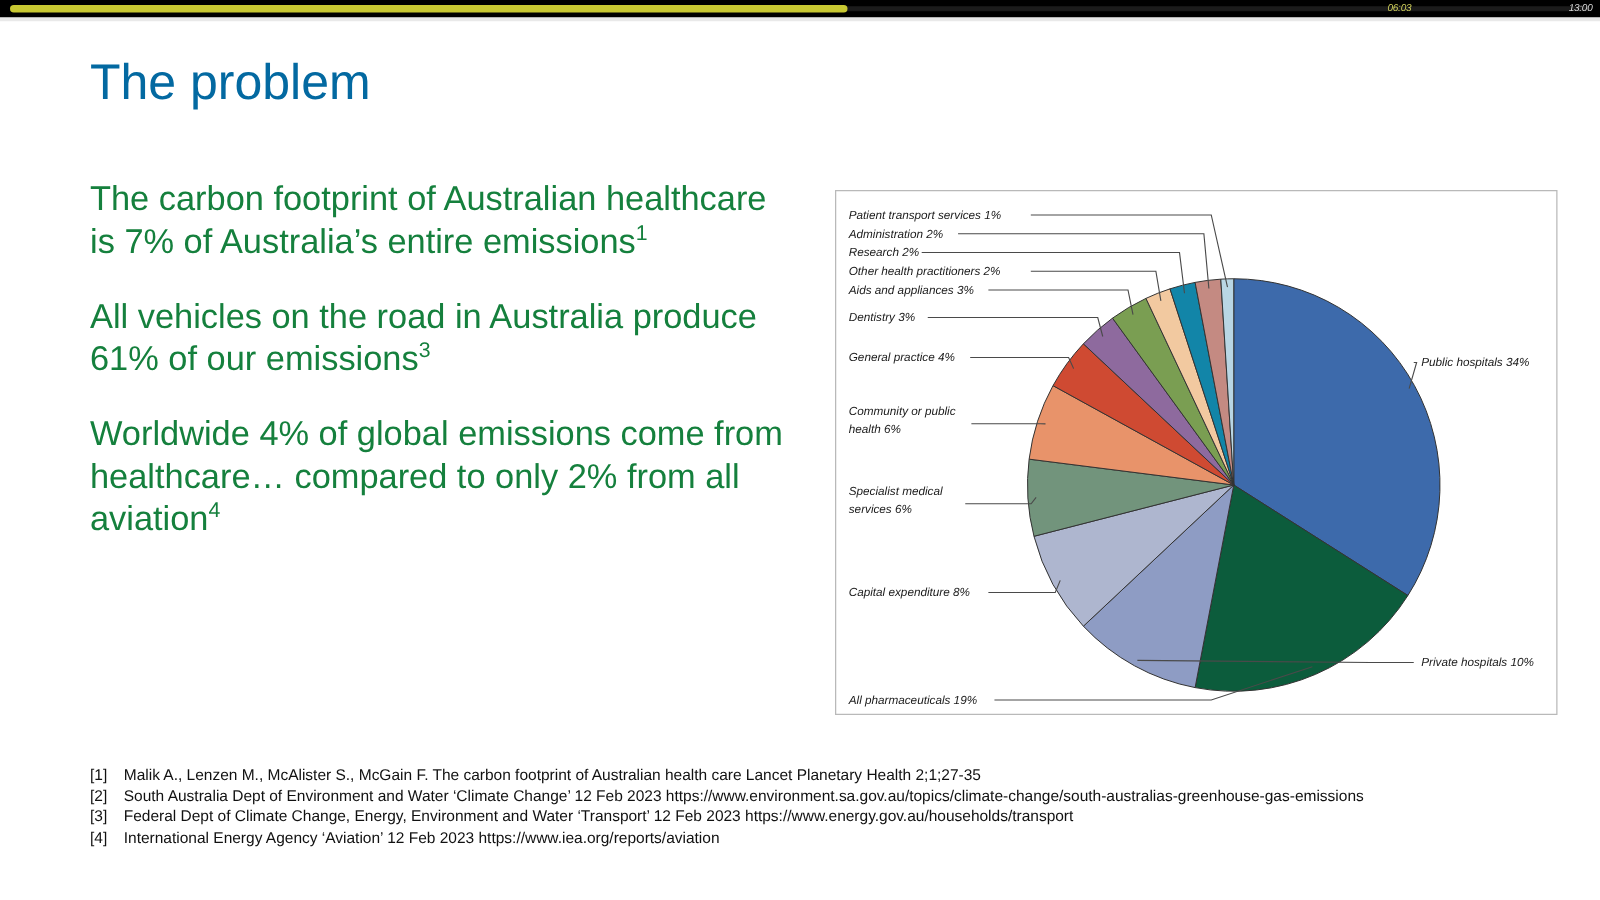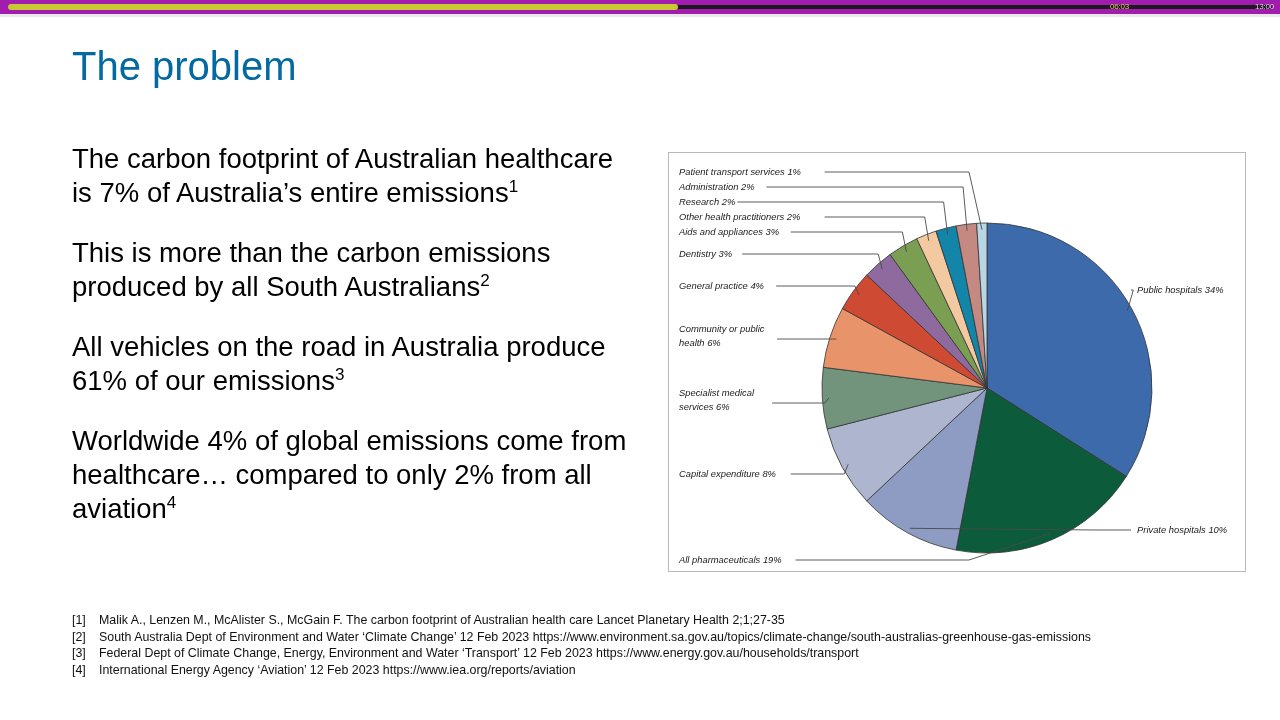--- a/index.html
+++ b/index.html
@@ -67,21 +67,21 @@
 
   
   #body {
     position: absolute; left: 72px; top: 142px;
     width: 560px;
   }
   #body p {
     margin: 0 0 26px 0;
     font-size: 27.5px;
     line-height: 34px;
-    color: #000000;
+    color: #15803d;
     font-weight: 400;
   }
   #body p:last-child { margin-bottom: 16px; }
   #body sup {
     font-size: 0.62em;
     vertical-align: super;
     line-height: 0;
   }
 
   
@@ -118,36 +118,33 @@
     fill: #1a1a1a;
   }
   .leader { stroke: #4a4a4a; stroke-width: 0.9; fill: none; }
   .slice { stroke: #333333; stroke-width: 0.8; }
 </style>
 </head>
 <body>
 
 <div id="slide">
 
-  <div id="topbar" style="background: #a21caf;">
+  <div id="topbar" style="background: #000000; font-style: italic;">
     <div class="track" style="background: rgb(27, 27, 27);"></div>
     <div class="played" style="width: 669.92px; background: rgb(200, 200, 50);"></div>
     <div class="knob">06:03</div>
     <div class="total">13:00</div>
     <div class="hairline"></div>
   </div>
 
   <div id="title">The problem</div>
 
   <div id="body">
     <p>
       <span>The carbon footprint of Australian healthcare is 7% of Australia’s entire emissions</span><sup>1</sup>
-    </p>
-    <p>
-      <span>This is more than the carbon emissions produced by all South Australians</span><sup>2</sup>
     </p>
     <p>
       <span>All vehicles on the road in Australia produce 61% of our emissions</span><sup>3</sup>
     </p>
     <p>
       <span>Worldwide 4% of global emissions come from healthcare… compared to only 2% from all aviation</span><sup>4</sup>
     </p>
   </div>
 
   <div id="chart-panel">

